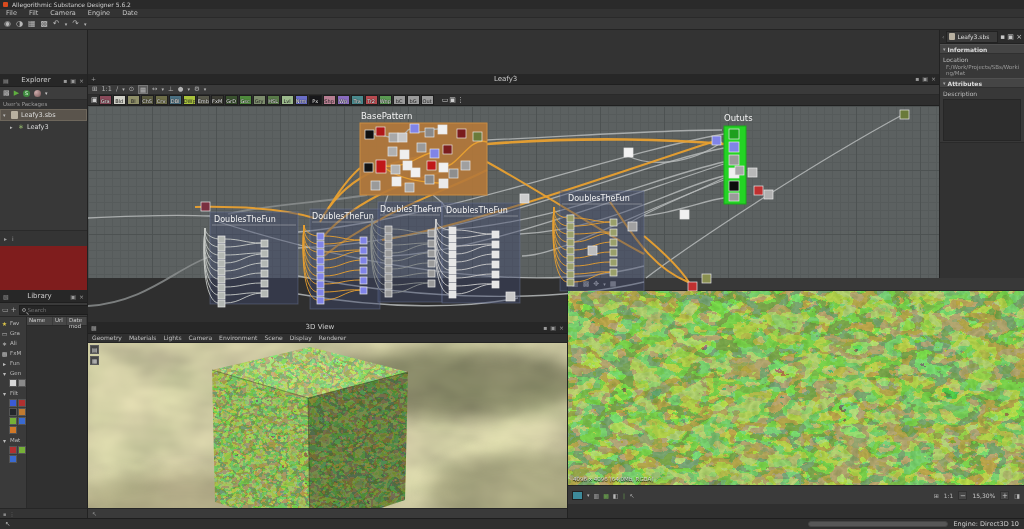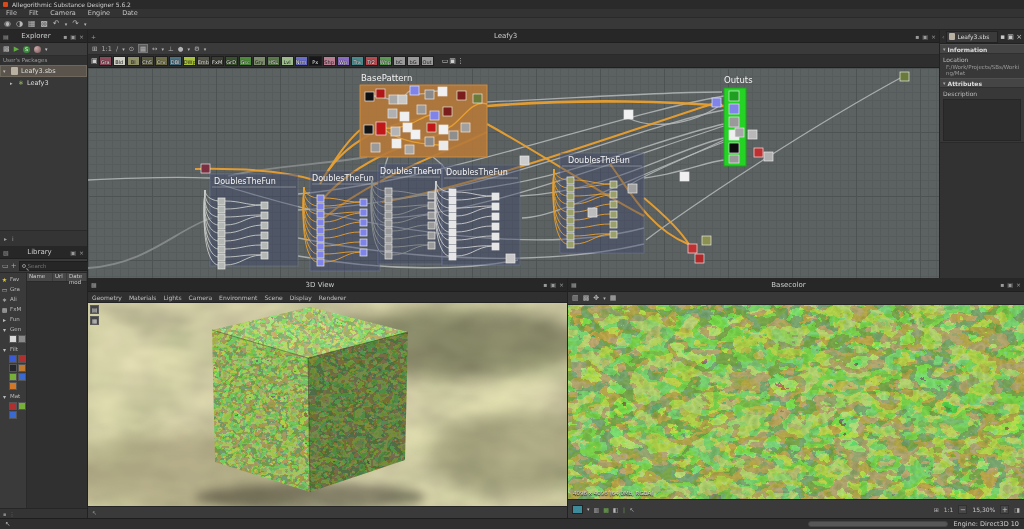--- a/index.html
+++ b/index.html
@@ -15,21 +15,21 @@
   .main-toolbar { height:12px; background:#383838; display:flex; align-items:center; gap:5px; padding:0 4px; font-size:8px; color:#b8b8b8; border-bottom:1px solid #242424; }
   .main-toolbar .tbi { line-height:10px; }
 
   .content { flex:1; display:flex; }
   .left-col { width:88px; display:flex; flex-direction:column; border-right:1px solid #222; }
   .right-col { flex:1; display:flex; flex-direction:column; }
   .top-band { height:248px; display:flex; }
   .bottom-band { height:240px; display:flex; }
 
   
-  .phead { height:13px; background:#272727; display:flex; align-items:center; padding:0 3px; font-size:7px; color:#cdcdcd; border-bottom:1px solid #1f1f1f; }
+  .phead { height:13px; background:#272727; display:flex; align-items:center; padding:0 3px; font-size:7px; color:#cdcdcd; border-bottom:1px solid #1f1f1f;margin-top:44px; }
   .phead .ptitle { flex:1; text-align:center; }
   .phead .pbtns { display:flex; gap:3px; font-size:6px; color:#9a9a9a; }
   .picon { font-size:6px; color:#9a9a9a; }
 
   
   .explorer { height:216px; background:#383838; display:flex; flex-direction:column; }
   .exp-toolbar { height:13px; background:#3d3d3d; display:flex; align-items:center; gap:4px; padding:0 3px; border-bottom:1px solid #2c2c2c; }
   .exp-toolbar .play { color:#5fae3f; font-size:7px; }
   .exp-toolbar .slogo { width:7px; height:7px; background:#3f8a3f; color:#eaffea; border-radius:50%; font-size:5px; text-align:center; line-height:7px; }
   .exp-toolbar .sphere { width:7px; height:7px; background:radial-gradient(circle at 30% 30%, #caa, #755); border-radius:50%; }
@@ -634,29 +634,20 @@
                 <polyline points="220,55 222,189" fill="none" stroke="#141c0c" stroke-width=".8" opacity=".5"></polyline>
               </g>
             </svg>
           </div>
           <div class="v3d-bottom">
             <span>↖</span>
           </div>
         </div>
 
         <div class="view2d">
-          <div class="phead" style="height:14px">
-            <span class="picon">▦</span>
-            <span class="ptitle">Basecolor</span>
-            <span class="pbtns">
-              <span>▪</span>
-              <span>▣</span>
-              <span>×</span>
-            </span>
-          </div>
           <div class="v2d-toolbar">
             <span class="tbi">▥</span>
             <span class="tbi">▩</span>
             <span class="tbi">✥</span>
             <span class="tbi" style="font-size:5px">▾</span>
             <span class="tbi">▦</span>
           </div>
           <div class="v2d-viewport">
             <svg viewBox="0 0 456 194" width="456" height="194">
               <defs>

